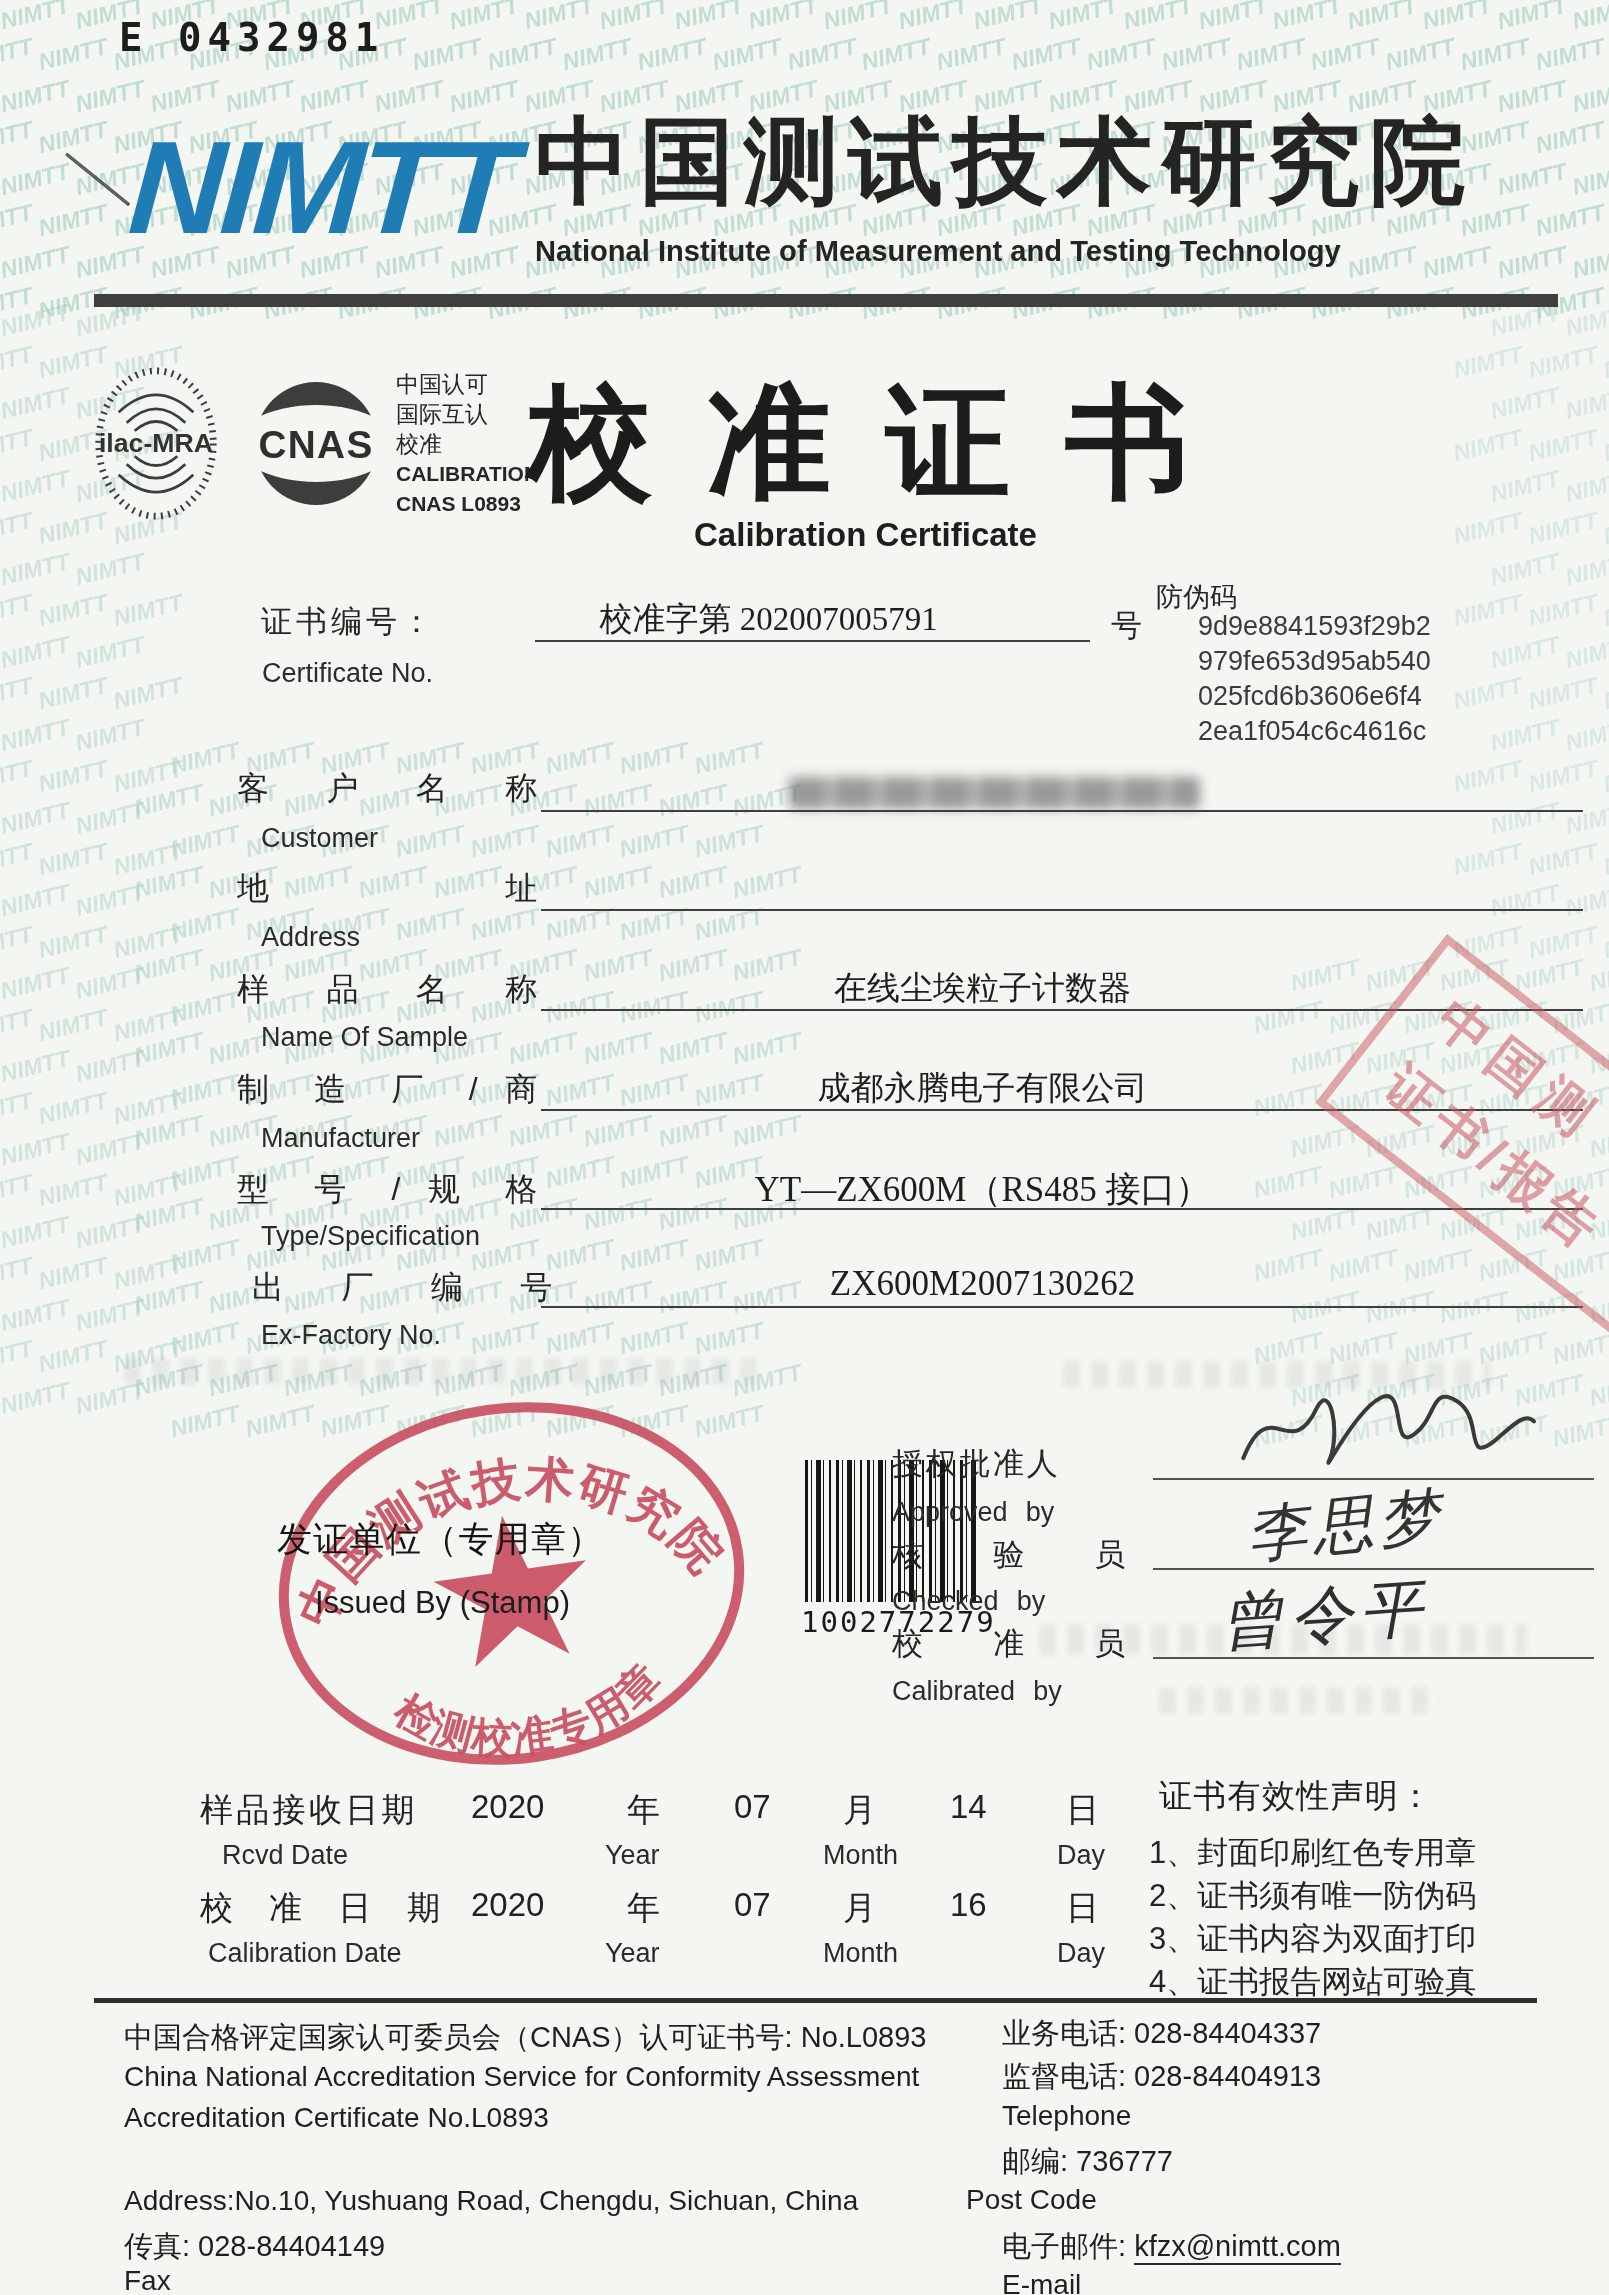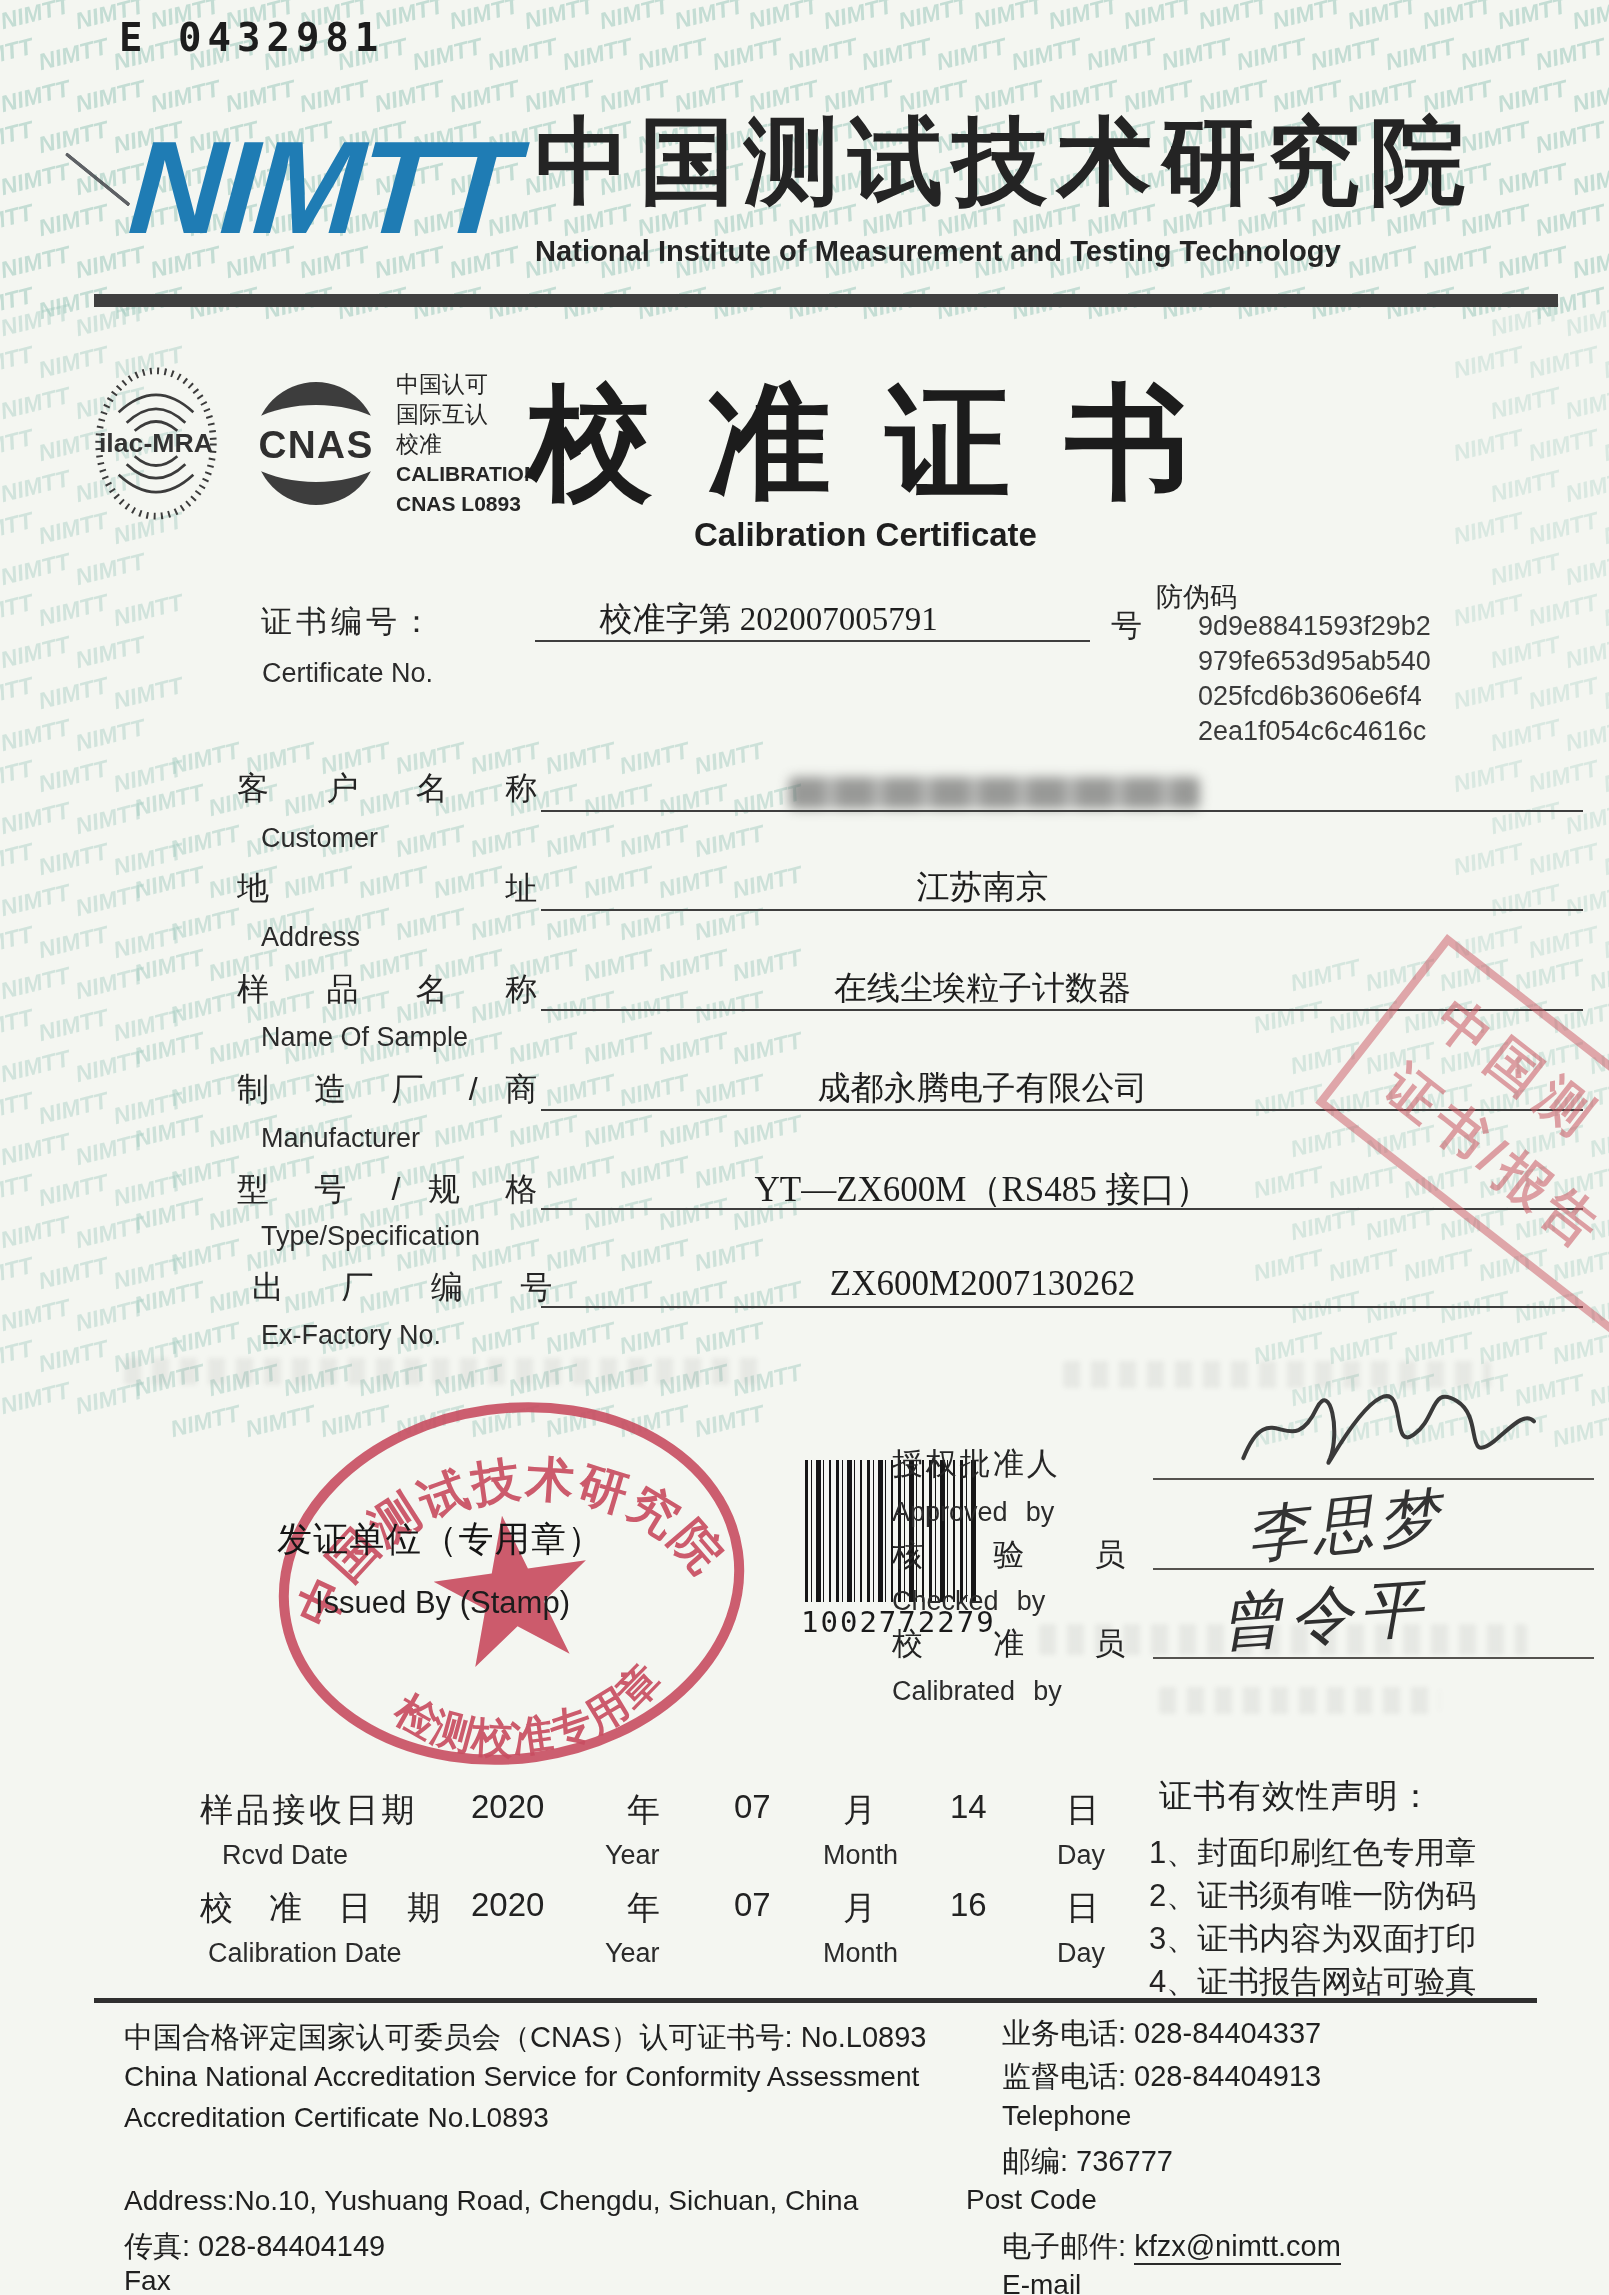--- a/index.html
+++ b/index.html
@@ -576,21 +576,20 @@
     <div>025fcd6b3606e6f4</div>
     <div>2ea1f054c6c4616c</div>
   </div>
 
   <div class="abs zh-label" style="left:237px;top:767px;width:301px;">客 户 名 称</div>
   <div class="abs" style="left:789px;top:777px;width:411px;height:32px;background:repeating-linear-gradient(90deg,#5c5c5c 0 35px,#8a8a8a 35px 48px);filter:blur(6px);opacity:.6;border-radius:5.3px;"></div>
   <div class="uline" style="left:541px;top:810px;width:1042px;"></div>
   <div class="abs en-label" style="left:261px;top:823px;">Customer</div>
 
   <div class="abs zh-label" style="left:237px;top:867px;width:301px;">地 址</div>
-  <div class="abs fval" style="left:468px;top:865px;width:1029px;font-size:33px;">江苏南京</div>
   <div class="uline" style="left:541px;top:909px;width:1042px;"></div>
   <div class="abs en-label" style="left:261px;top:922px;">Address</div>
 
   <div class="abs zh-label" style="left:237px;top:968px;width:301px;">样 品 名 称</div>
   <div class="abs fval" style="left:468px;top:966px;width:1029px;font-size:33px;">在线尘埃粒子计数器</div>
   <div class="uline" style="left:541px;top:1009px;width:1042px;"></div>
   <div class="abs en-label" style="left:261px;top:1022px;">Name Of Sample</div>
 
   <div class="abs zh-label" style="left:237px;top:1068px;width:301px;">制 造 厂 / 商</div>
   <div class="abs fval" style="left:468px;top:1066px;width:1029px;font-size:33px;">成都永腾电子有限公司</div>

